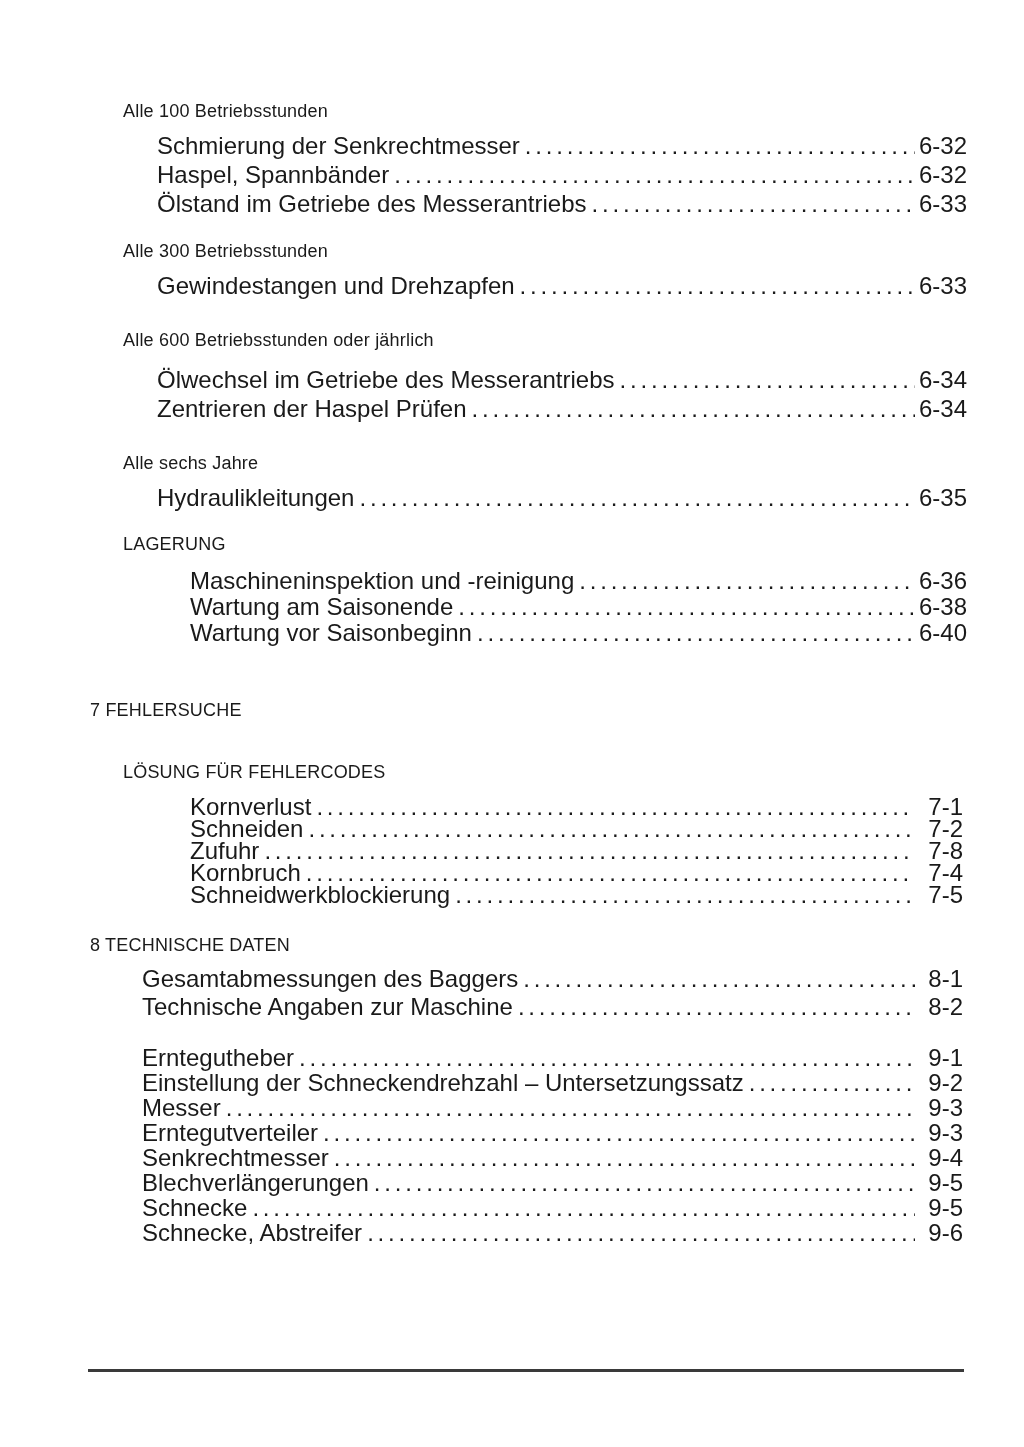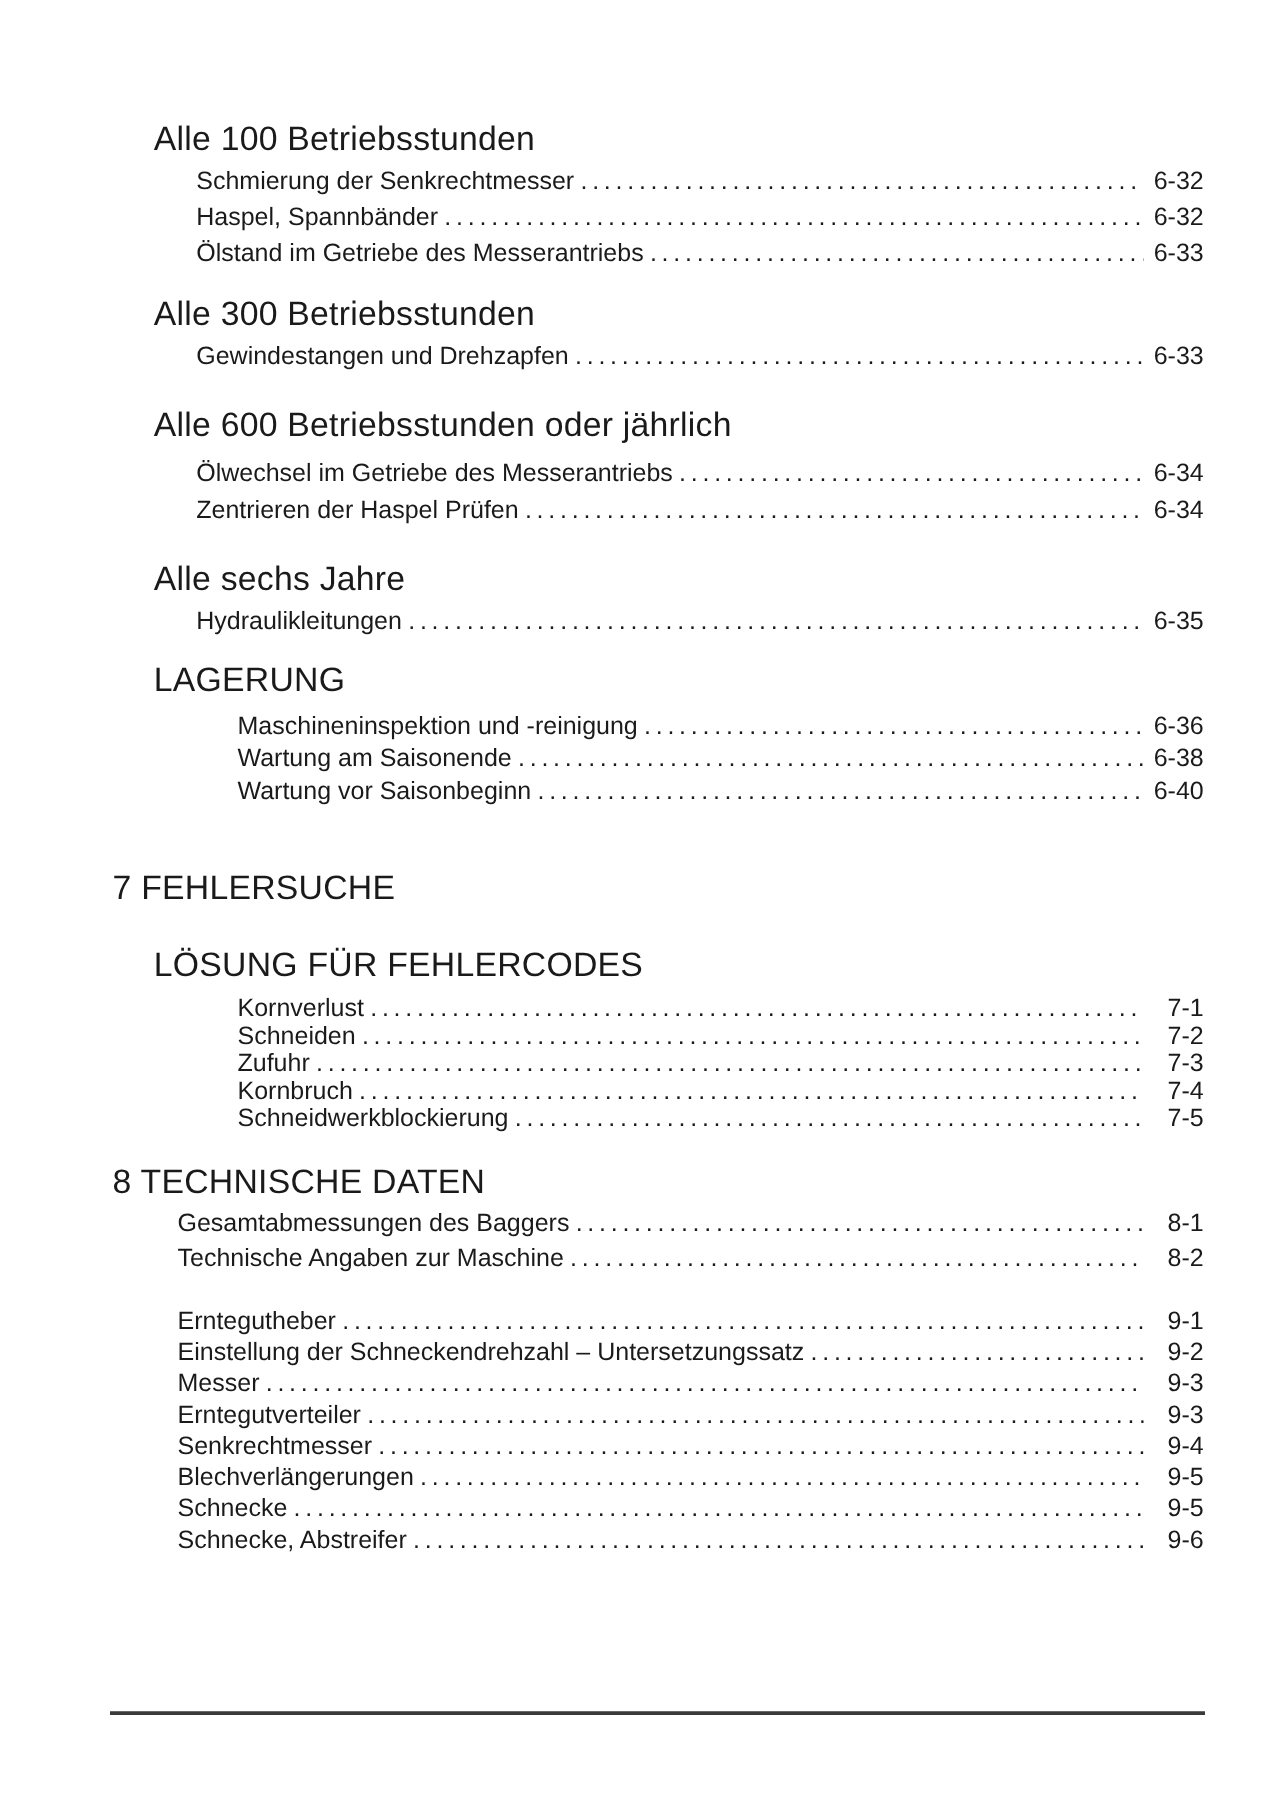--- a/index.html
+++ b/index.html
@@ -34,32 +34,32 @@
   .sec:nth-of-type(2) { top: 235px; }
   .sec:nth-of-type(3) { top: 324px; }
   .sec:nth-of-type(4) { top: 447px; }
   .sec:nth-of-type(5) { top: 528px; }
   .sec:nth-of-type(6) { top: 694px; }
   .sec:nth-of-type(7) { top: 756px; }
   .sec:nth-of-type(8) { top: 929px; }
   .sec:nth-of-type(9) { top: 1045px; }
 
   .heading {
-    font-size: 27px;
+    font-size: 18px;
     line-height: 32px;
     margin-bottom: 4px;
     white-space: nowrap;
     letter-spacing: 0.2px;
   }
   .depth-2 > .heading { margin-left: 33px; }
 
   .row {
     display: flex;
     align-items: baseline;
-    font-size: 20px;
+    font-size: 24px;
     line-height: 28px;
   }
   .row.ind-1 { margin-left: 52px; }
   .row.ind-2 { margin-left: 67px; }
   .row.ind-3 { margin-left: 100px; }
 
   
   .sec:nth-of-type(1) .row,
   .sec:nth-of-type(2) .row,
   .sec:nth-of-type(3) .row,
@@ -180,21 +180,21 @@
           <span class="pagenum">7-1</span>
         </div>
         <div class="row ind-3">
           <span class="label">Schneiden</span>
           <span class="dots"></span>
           <span class="pagenum">7-2</span>
         </div>
         <div class="row ind-3">
           <span class="label">Zufuhr</span>
           <span class="dots"></span>
-          <span class="pagenum">7-3</span>
+          <span class="pagenum">7-8</span>
         </div>
         <div class="row ind-3">
           <span class="label">Kornbruch</span>
           <span class="dots"></span>
           <span class="pagenum">7-4</span>
         </div>
         <div class="row ind-3">
           <span class="label">Schneidwerkblockierung</span>
           <span class="dots"></span>
           <span class="pagenum">7-5</span>

